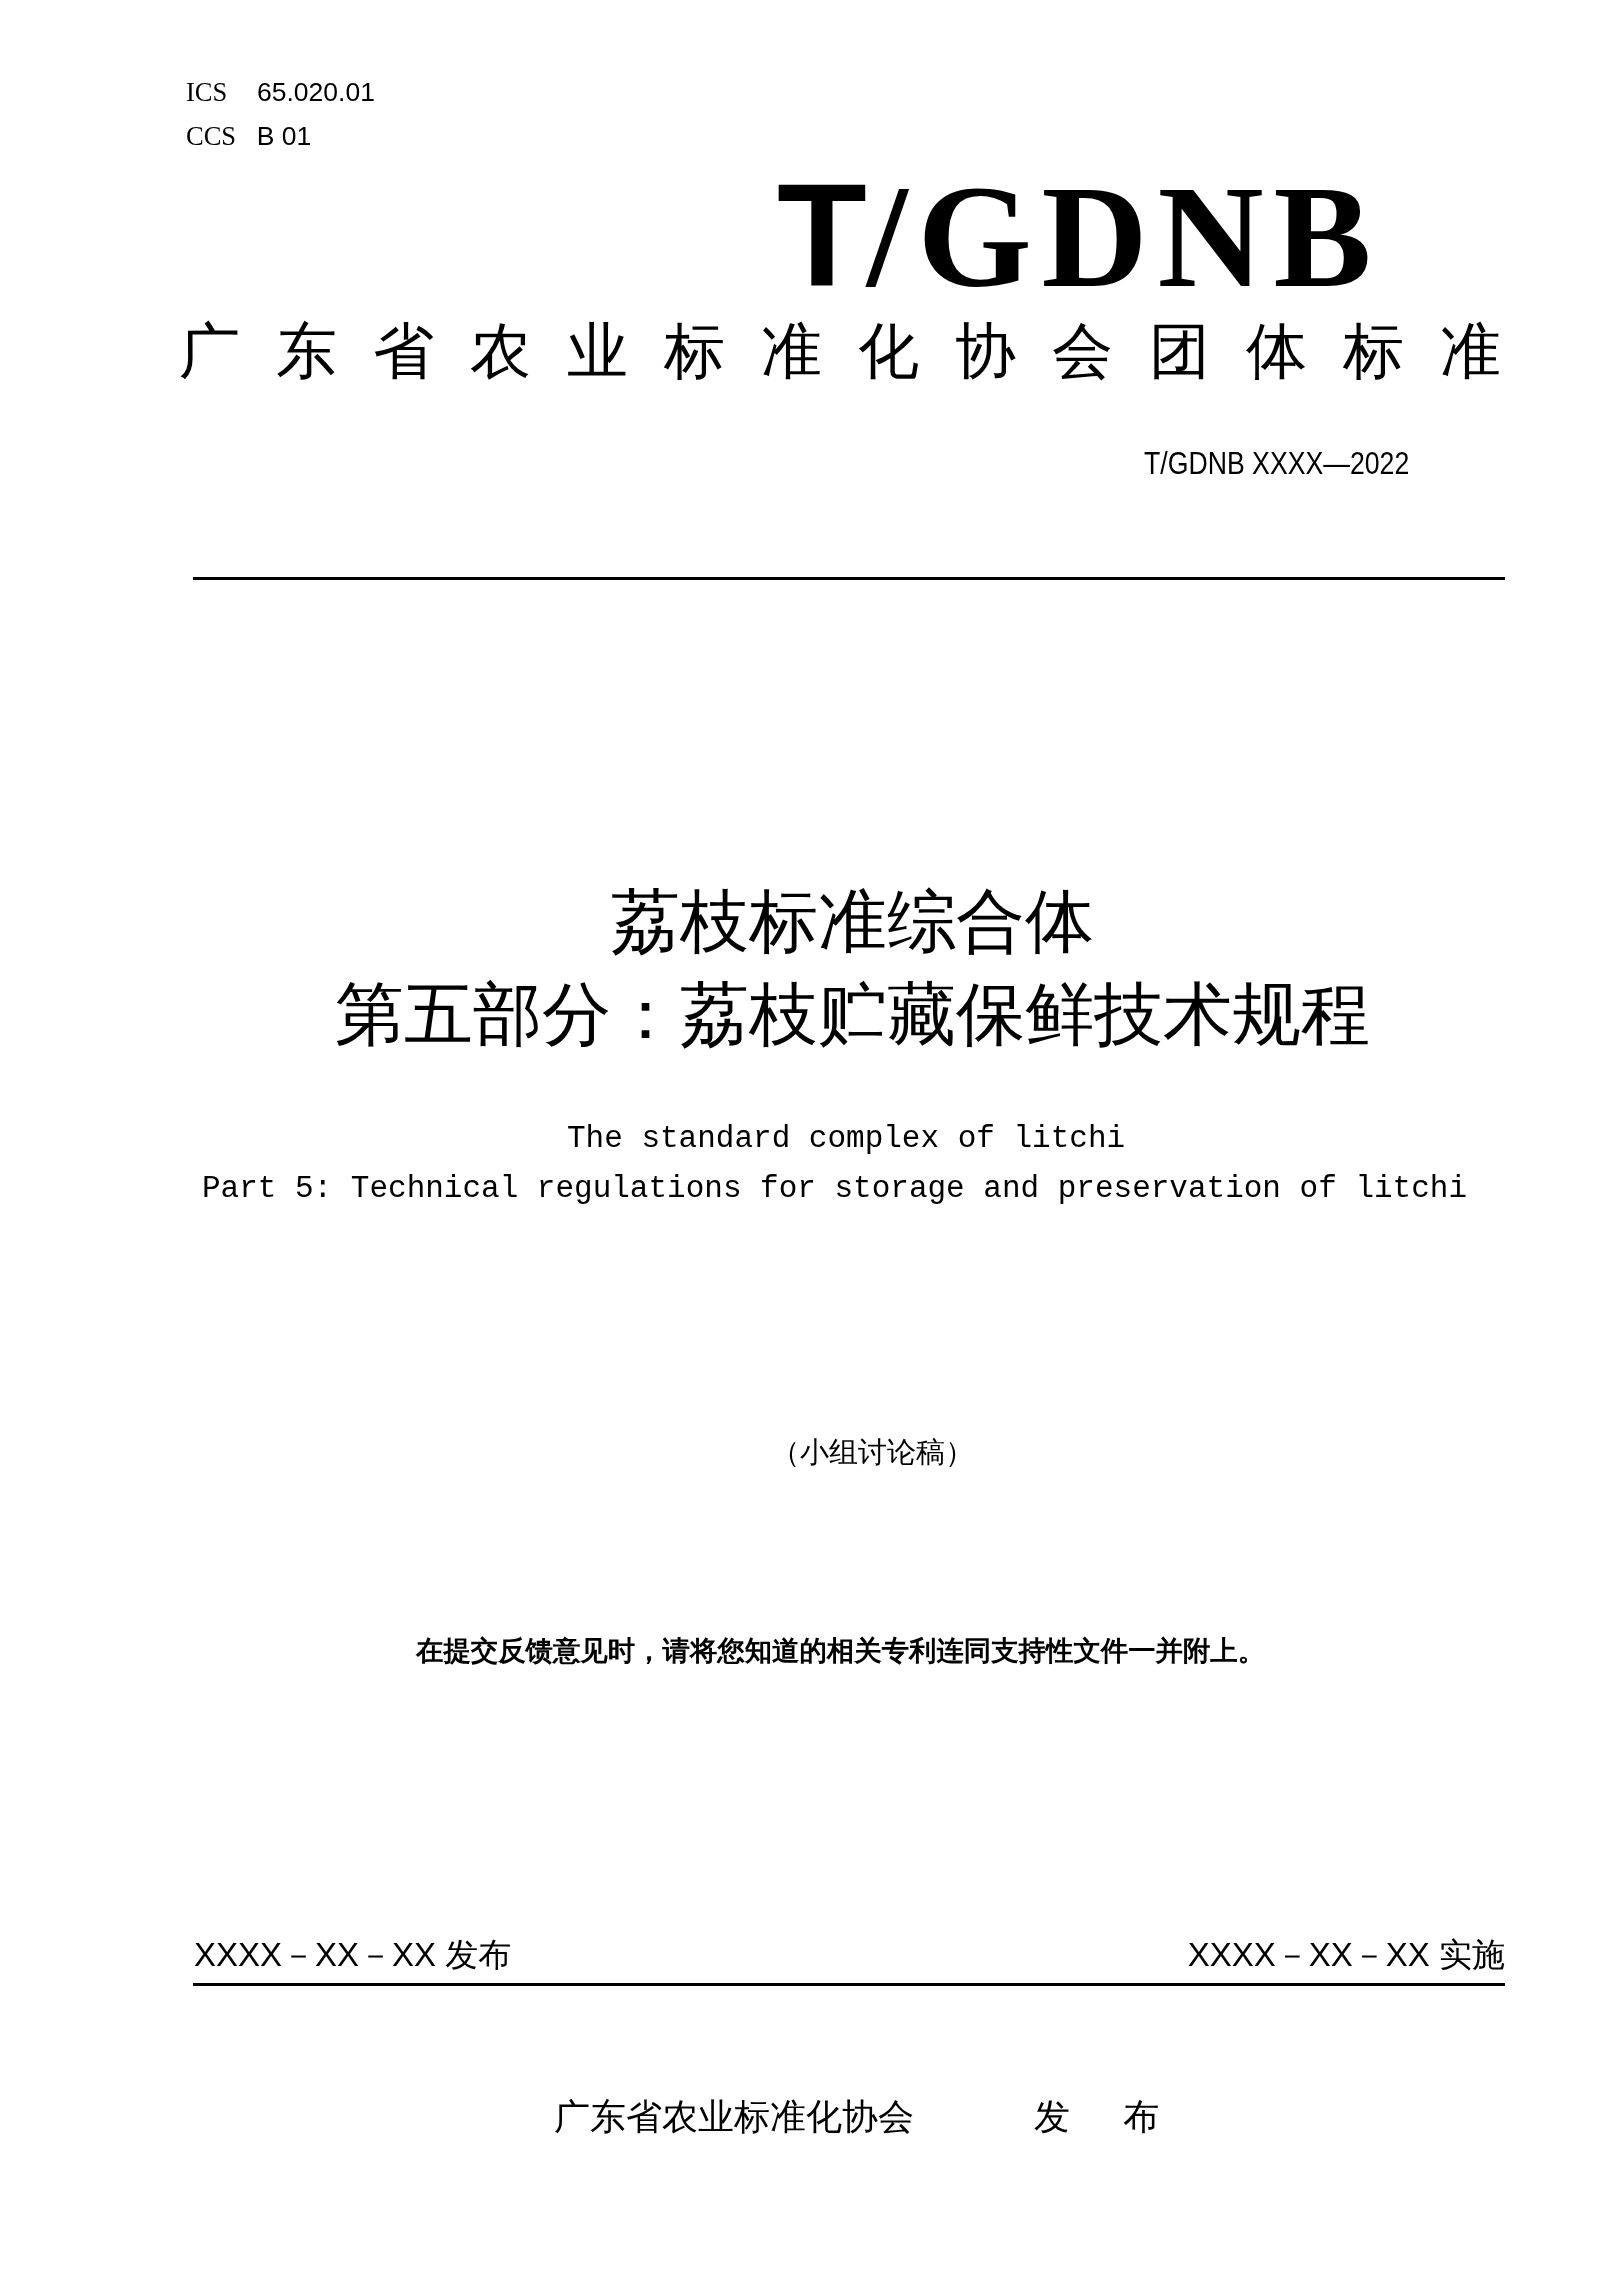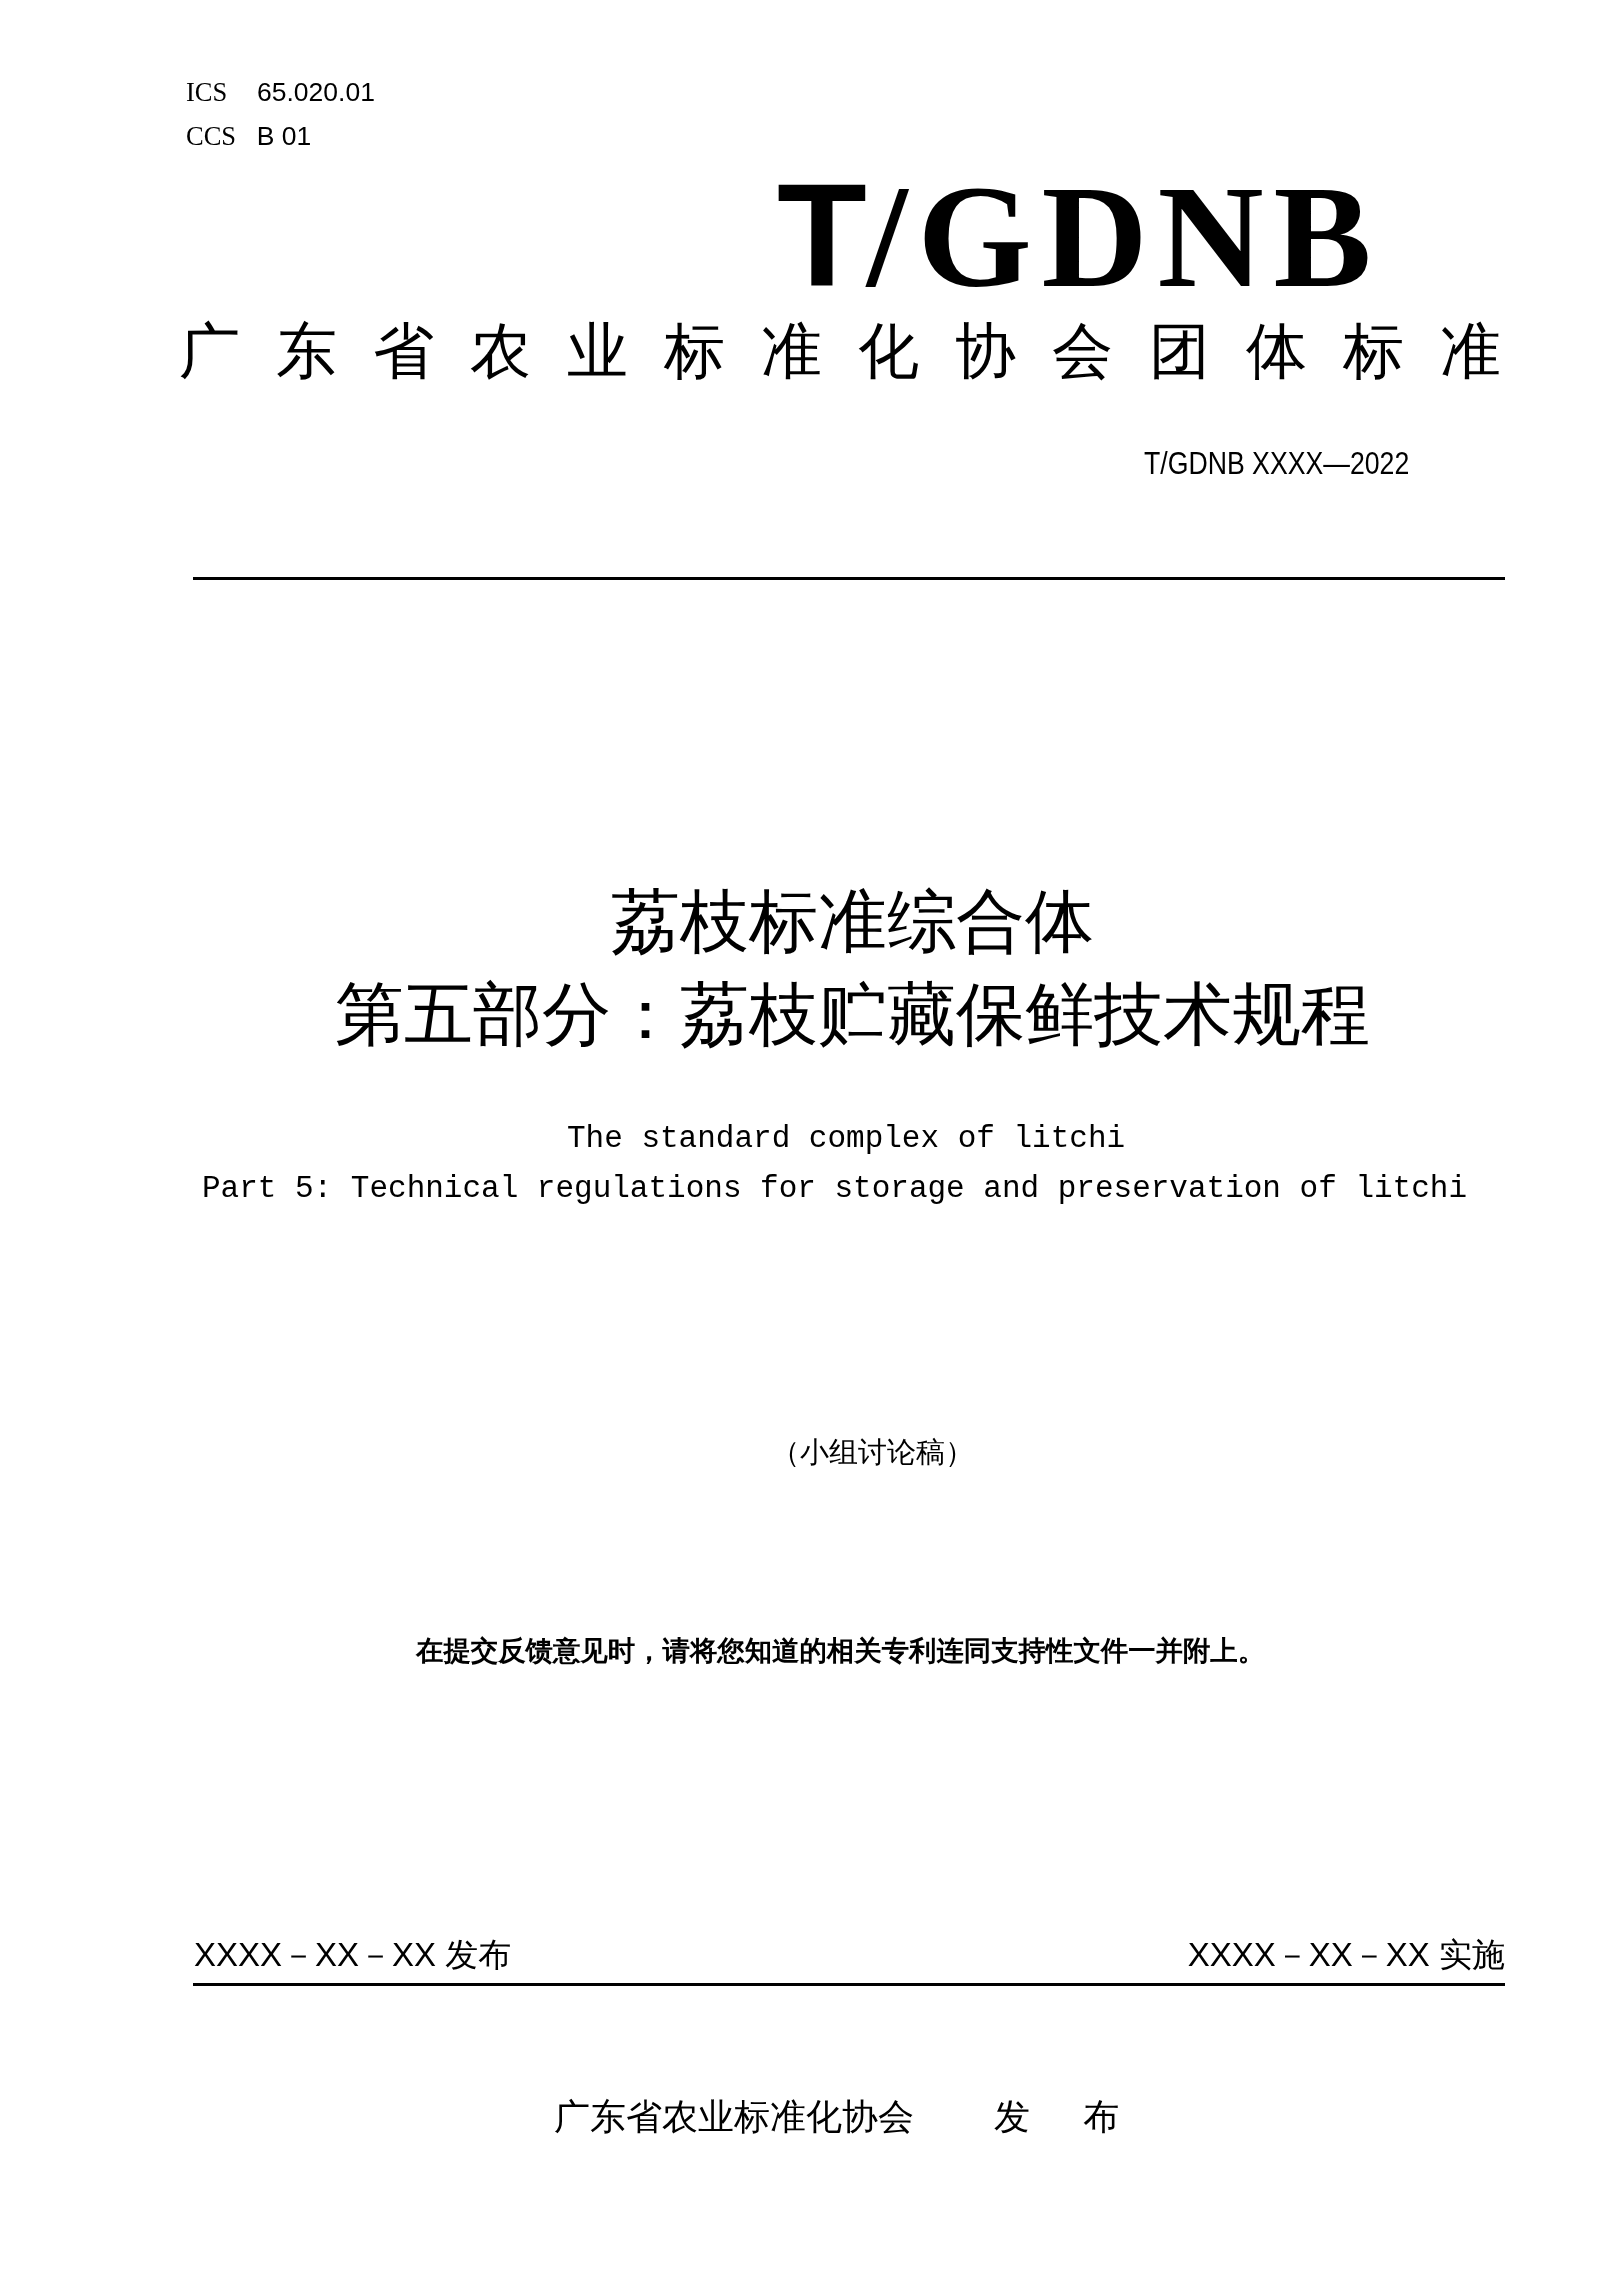--- a/index.html
+++ b/index.html
@@ -34,21 +34,21 @@
   #title-en-2 { left: 202px; top: 1170px; font-size: 31px; line-height: 37px; }
 
   #draft-stage { left: 752px; top: 1433px; font-family: "Liberation Serif", "DejaVu Serif", serif; font-size: 29px; line-height: 39px; margin-left: 19px; }
 
   #patent-notice { left: 416px; top: 1634px; font-family: "DejaVu Sans", sans-serif; font-weight: bold; font-size: 27.4px; line-height: 33px; }
 
   #publish-date { left: 194px; top: 1934px; font-family: "Liberation Sans", "DejaVu Sans", sans-serif; font-size: 33px; line-height: 41px; }
   #implement-date { right: 116px; top: 1934px; font-family: "Liberation Sans", "DejaVu Sans", sans-serif; font-size: 33px; line-height: 41px; }
 
   #issuer { left: 554px; top: 2094px; font-family: "Liberation Sans", "DejaVu Sans", sans-serif; font-size: 36px; line-height: 45px; }
-  #issuer .issue-word { margin-left: 80px; letter-spacing: 21.6px; }
+  #issuer .issue-word { margin-left: 120px; letter-spacing: 21.6px; }
 </style>
 </head>
 <body>
 
 <div class="abs cls-row" id="ics">
   <span class="lbl">ICS</span><span class="val">65.020.01</span>
 </div>
 <div class="abs cls-row" id="ccs">
   <span class="lbl">CCS</span><span class="val">B 01</span>
 </div>

